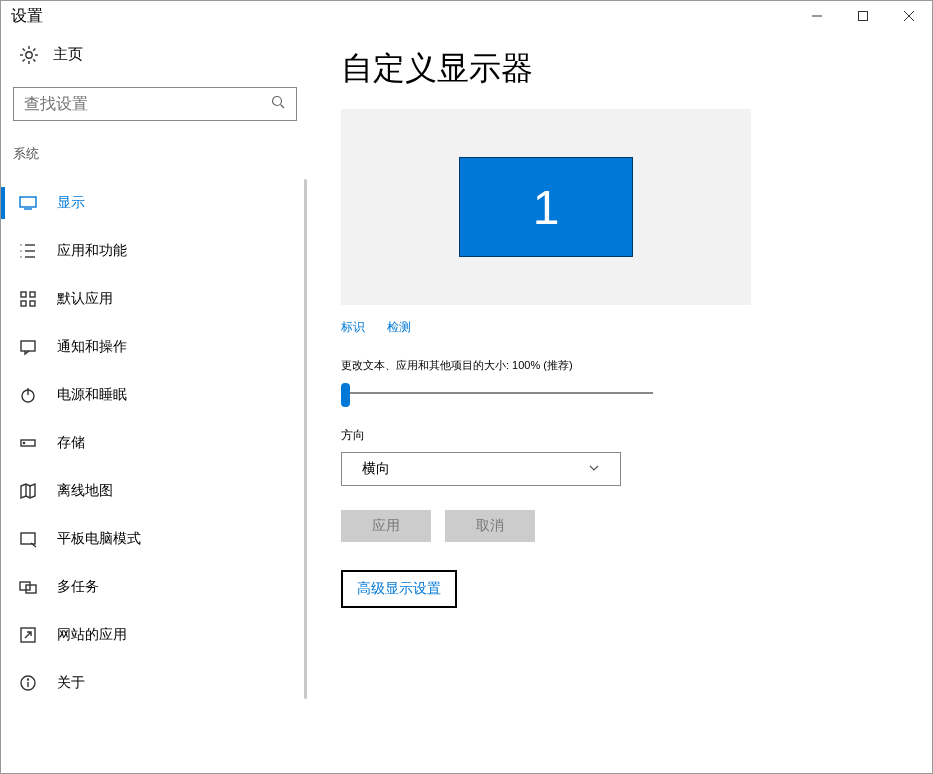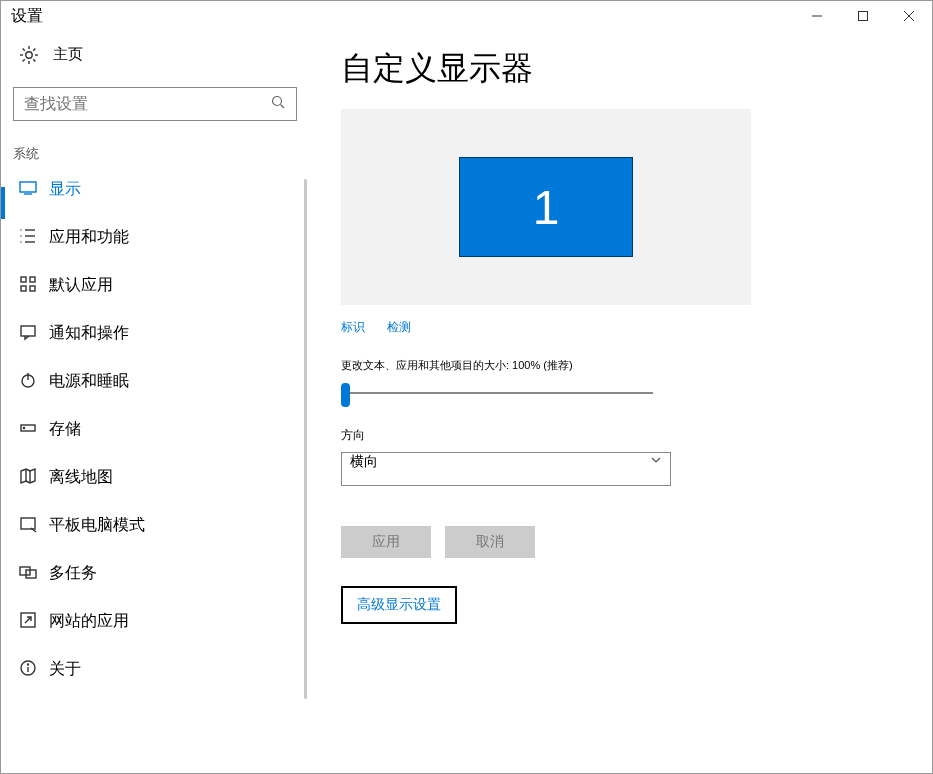--- a/index.html
+++ b/index.html
@@ -80,25 +80,25 @@
     position: absolute;
     right: 2px;
     top: 0;
     width: 3px;
     height: 520px;
     background: #c9c9c9;
     border-radius: 2px;
   }
   .nav-item {
     display: flex;
-    align-items: flex-start;
-    gap: 12px;
+    align-items: center;
+    gap: 20px;
     padding: 0 0 0 18px;
     height: 48px;
-    font-size: 16px;
+    font-size: 14px;
     position: relative;
   }
   .nav-item.active {
     color: #0078d7;
   }
   .nav-item.active::before {
     content: "";
     position: absolute;
     left: 0;
     top: 8px;
@@ -174,30 +174,31 @@
     height: 24px;
     background: #0078d7;
     border-radius: 4px;
   }
   .orient-label {
     margin-top: 24px;
     font-size: 12px;
   }
   .dropdown {
     margin-top: 8px;
-    width: 330px;
+    width: 280px;
     height: 34px;
     border: 1px solid #888;
     display: flex;
-    padding: 0 8px;
+    align-items: center;
+    padding: 0 20px;
     justify-content: space-between;
   }
   .chev { color: #555; }
   .btn-row {
-    margin-top: 40px;
+    margin-top: 24px;
     display: flex;
     gap: 14px;
     align-items: flex-end;
   }
   .btn {
     width: 90px;
     height: 32px;
     border: none;
     background: #cccccc;
     color: #777;

